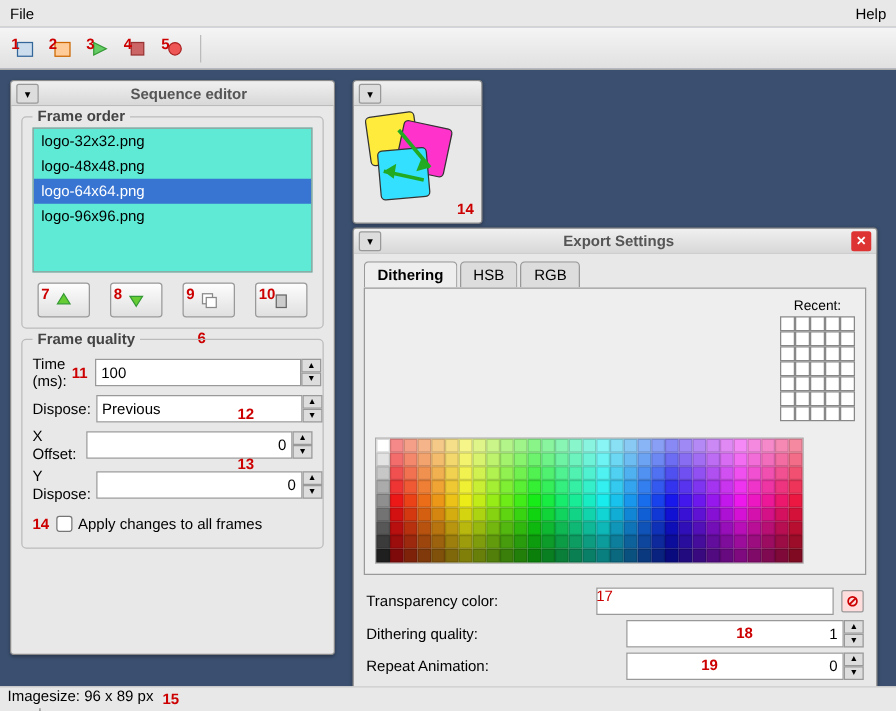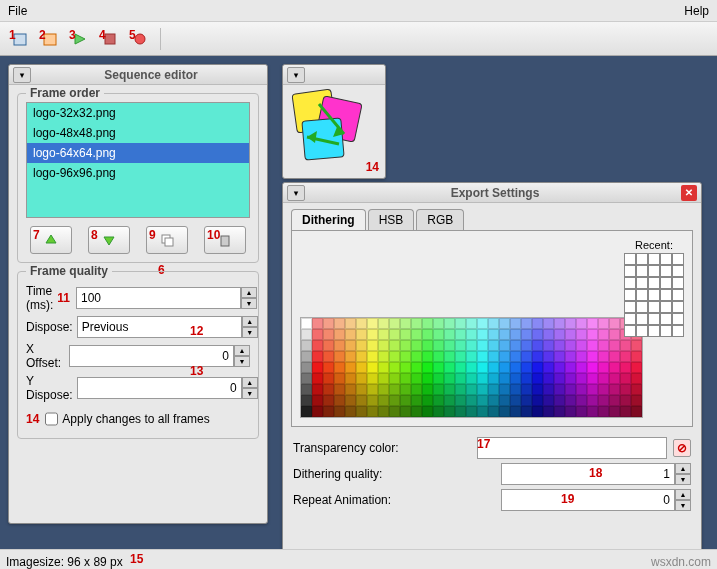--- a/index.html
+++ b/index.html
@@ -41,35 +41,35 @@
 .preview-img { position:absolute; top:24px; left:6px; width:90px; height:84px; }
 .layer { position:absolute; width:40px; height:40px; border-radius:4px; border:1px solid #333; }
 .ly { background:#ffeb3b; left:5px; top:2px; transform:rotate(-8deg); }
 .lm { background:#ff33cc; left:30px; top:10px; transform:rotate(12deg); }
 .lc { background:#33e0ff; left:14px; top:30px; transform:rotate(-5deg); }
 
 .export { left: 282px; top: 126px; width: 420px; height: 370px; }
 .tabs { display:flex; gap:2px; padding: 6px 8px 0 8px; }
 .tab { border:1px solid #999; border-bottom:none; padding:3px 10px; background:#ddd; border-radius:4px 4px 0 0; }
 .tab.act { background:#eee; font-weight:bold; }
-.tabbody { margin:0 8px 8px 8px; border:1px solid #999; background:#eee; height:197px; padding:8px; position:relative; }
+.tabbody { margin:0 8px 8px 8px; border:1px solid #999; background:#eee; height:230px; padding:8px; position:relative; }
 
 .swatch-grid { display:grid; grid-template-columns: repeat(31, 11px); grid-auto-rows: 11px; gap:0; border:1px solid #aaa; width: max-content; }
 .swatch-grid div { border:1px solid rgba(0,0,0,.15); }
 .recent { position:absolute; right:8px; top:8px; }
 .recent-lbl { font-size:11px; margin-bottom:2px; text-align:center; }
 .recent-grid { display:grid; grid-template-columns: repeat(5, 12px); grid-auto-rows:12px; }
 .recent-grid div { background:#fff; border:1px solid #888; }
 
 .exp-row { display:flex; align-items:center; padding:2px 10px; gap:6px; }
 .exp-row label { flex:1; }
 .exp-row .val { width:190px; display:flex; }
 .exp-row input { flex:1; text-align:right; border:1px solid #999; padding:2px 4px; height:22px; background:#fff; }
 
-.statusbar { position:absolute; bottom:0; left:0; right:0; height:20px; background:#e8e8e8; display:flex; align-items:flex-end; padding:0 6px; justify-content:space-between; border-top:1px solid #ccc; }
+.statusbar { position:absolute; bottom:0; left:0; right:0; height:20px; background:#e8e8e8; display:flex; align-items:flex-start; padding:0 6px; justify-content:space-between; border-top:1px solid #ccc;flex-direction:column; }
 .redfloat { color:#c00; font-weight:bold; position:absolute; font-size:12px; pointer-events:none; }
 </style>
 </head>
 <body>
 
 <div class="menubar">
   <span>File</span>
   <span>Help</span>
 </div>
 
@@ -559,21 +559,21 @@
             <div></div>
             <div></div>
           </div>
       </div>
     </div>
 
     <div class="exp-row">
       <label>Transparency color:</label>
       <div class="val">
           <input style="text-align: center;" value="">
-          <span style="position:absolute; color:#c00; font-weight:bold;">17</span>
+          <span style="position:absolute; color:#c00; font-weight:normal;">17</span>
         </div>
       <div style="width:18px;height:18px;border:1px solid #999;background:#fdd;display:flex;align-items:center;justify-content:center;border-radius:2px;">
           <span style="color:#c00;font-weight:bold;">⊘</span>
         </div>
     </div>
 
     <div class="exp-row">
       <label>Dithering quality:</label>
       <div class="val" style="position:relative;">
         <span class="redfloat" style="left:60px;top:3px;margin-left:28px;">18</span>

